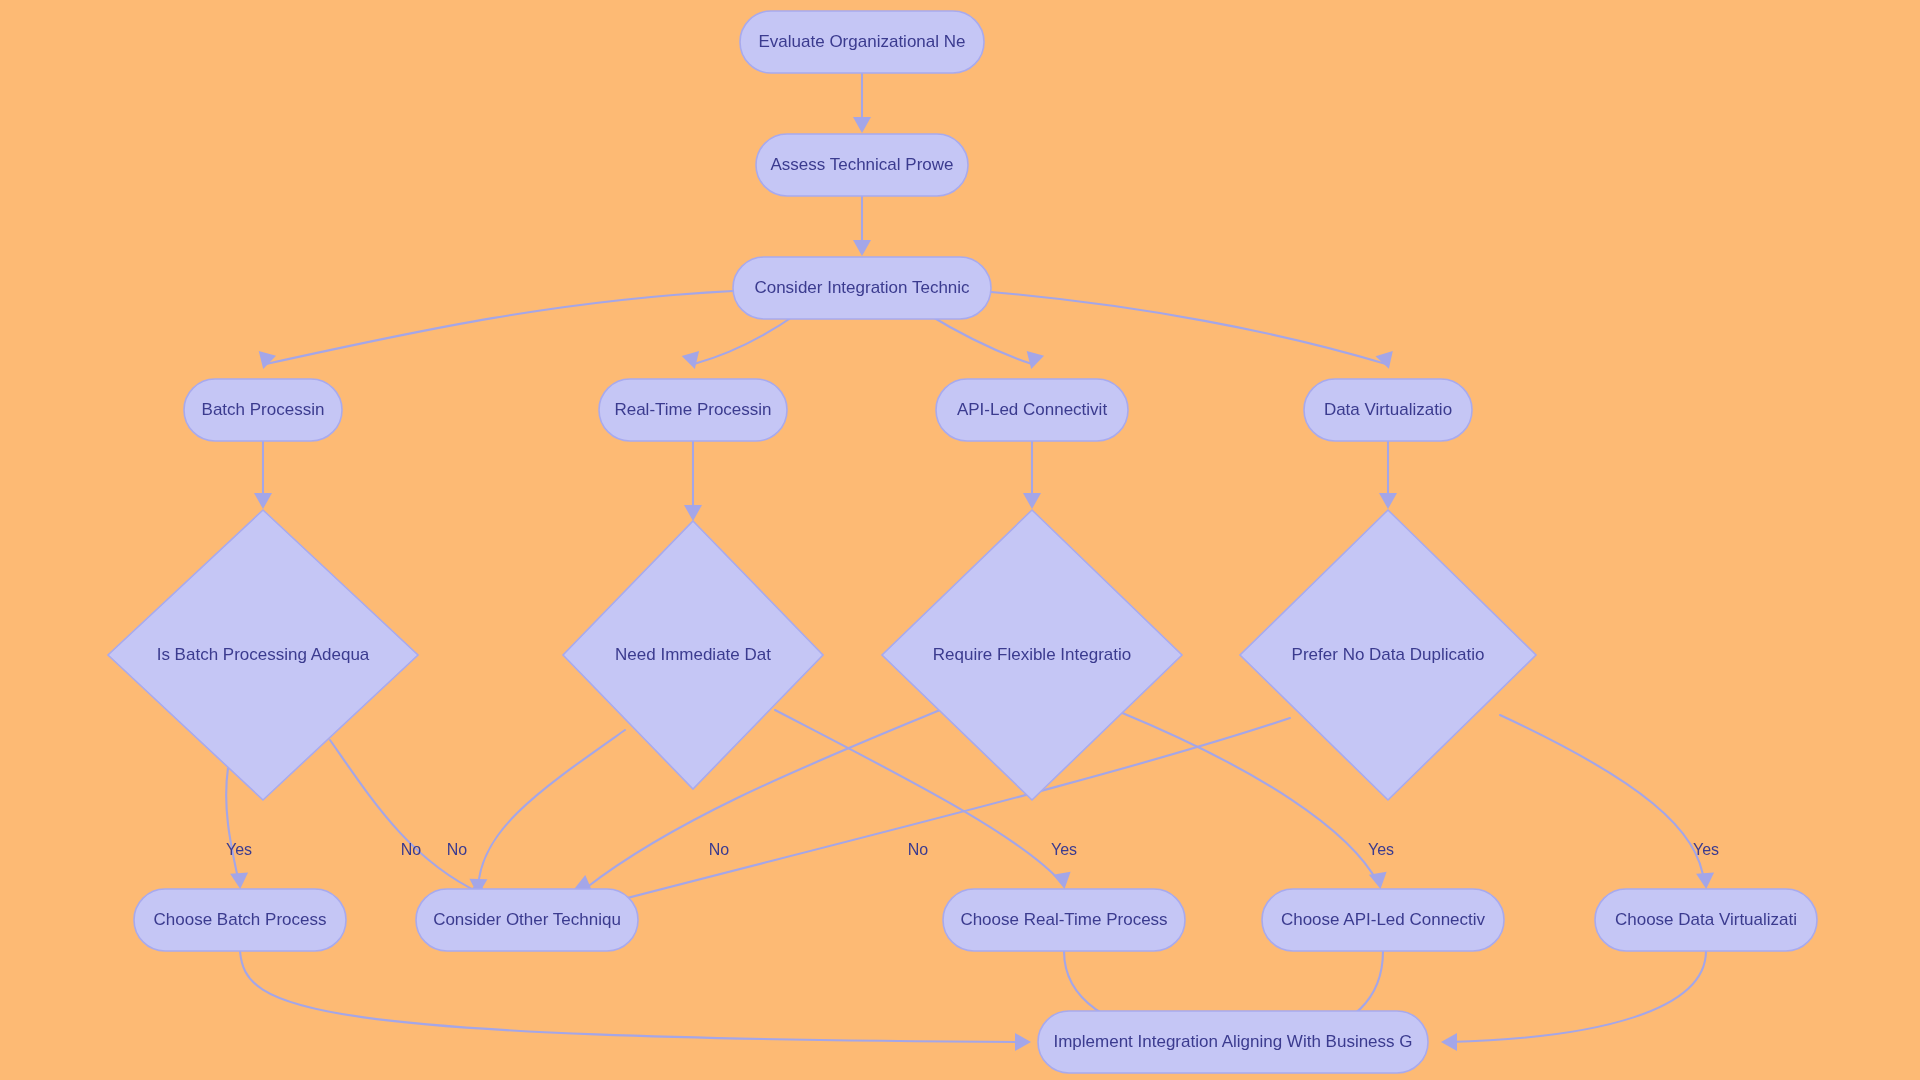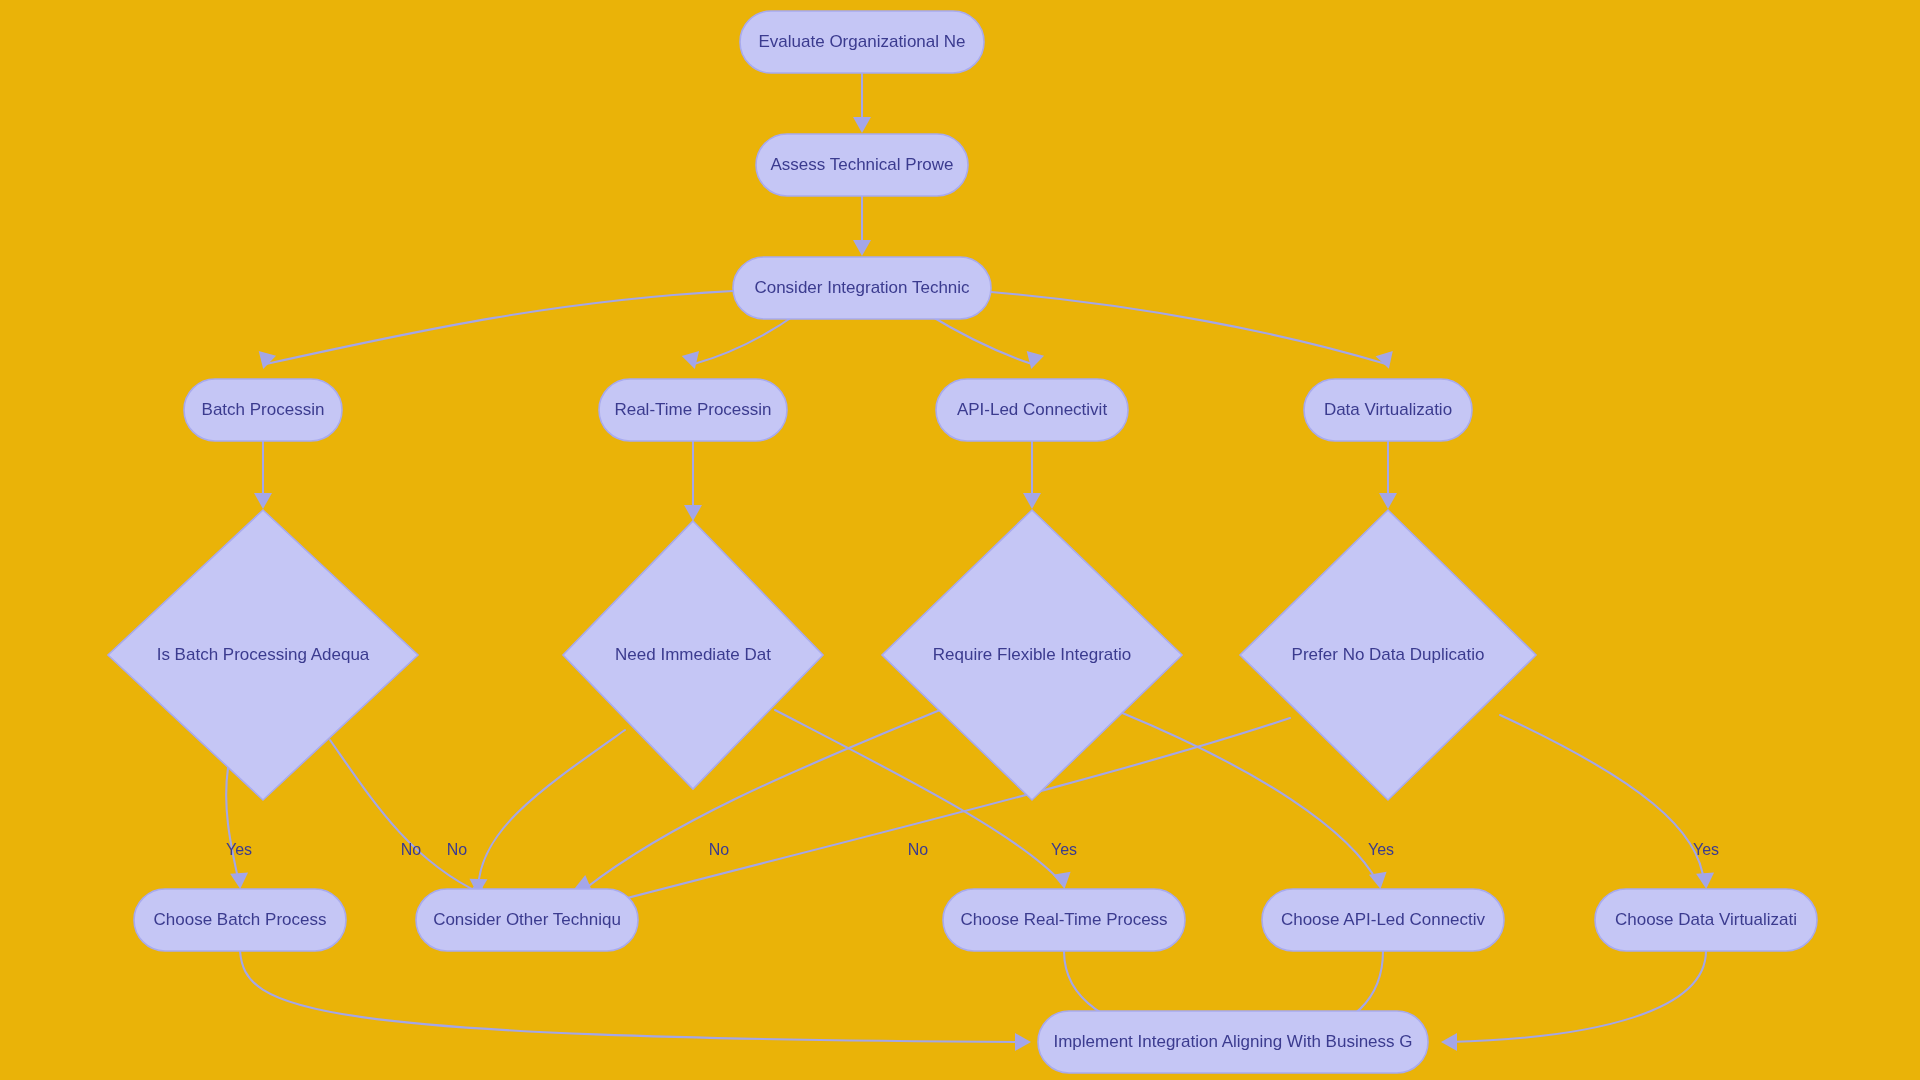--- a/index.html
+++ b/index.html
@@ -9,21 +9,21 @@
     background: #ffffff;
     width: 1920px;
     height: 1080px;
     overflow: hidden;
     font-family: "Liberation Sans", sans-serif;
   }
   #flow-root {
     position: relative;
     width: 1920px;
     height: 1080px;
-    background: #eab308;
+    background: #fdba74;
   }
   svg#flow-svg {
     position: absolute;
     top: 0;
     left: 0;
     width: 1920px;
     height: 1080px;
     display: block;
   }
   .node-shape {

